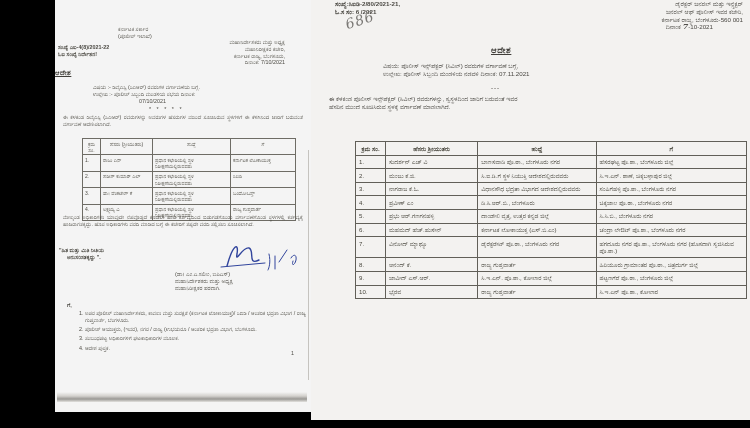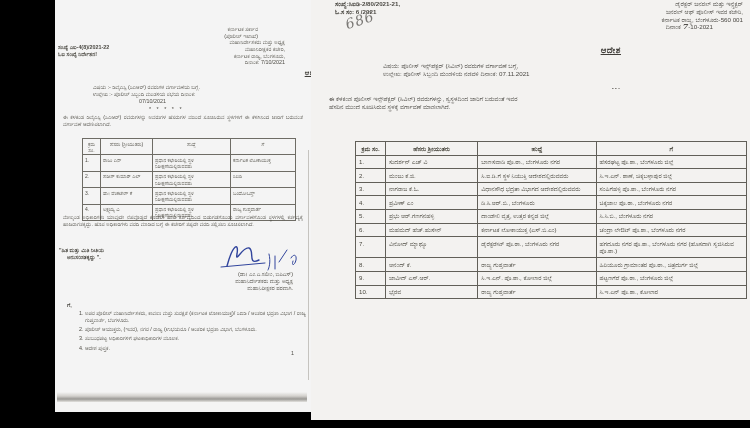--- a/index.html
+++ b/index.html
@@ -11,21 +11,21 @@
   .stage{position:relative;width:750px;height:428px;background:#000;}
   .page{position:absolute;top:0;overflow:hidden;}
   .page-left{left:55px;width:256px;height:412px;background:#fcfcfb;}
   .page-right{left:311px;width:439px;height:420px;background:#faf9f7;}
   .page-left .fold{position:absolute;right:2px;top:150px;height:230px;width:1px;background:#c9c7c2;}
   .page-left .bottom-shadow{
     position:absolute;left:2px;right:4px;top:392px;height:10px;
     background:linear-gradient(#fcfcfb, #d8d6d2 40%, #9a9894 70%, #e9e8e5);
   }
   .abs{position:absolute;}
-  .ctr{text-align:right;}
+  .ctr{text-align:left;}
   .rt{text-align:right;}
   .jst{text-align:justify;}
 
   
   .ld{font-size:5.4px;line-height:6.8px;color:#47453f;}
   .ld-bold{font-weight:bold;}
   .ld-head{font-size:6.8px;font-weight:bold;text-decoration:underline;letter-spacing:.5px;color:#3a3833;}
   .ld-table{border-collapse:collapse;table-layout:fixed;width:213px;}
   .ld-table td,.ld-table th{
     border:0.7px solid #6b6962;font-size:5px;line-height:6.2px;

